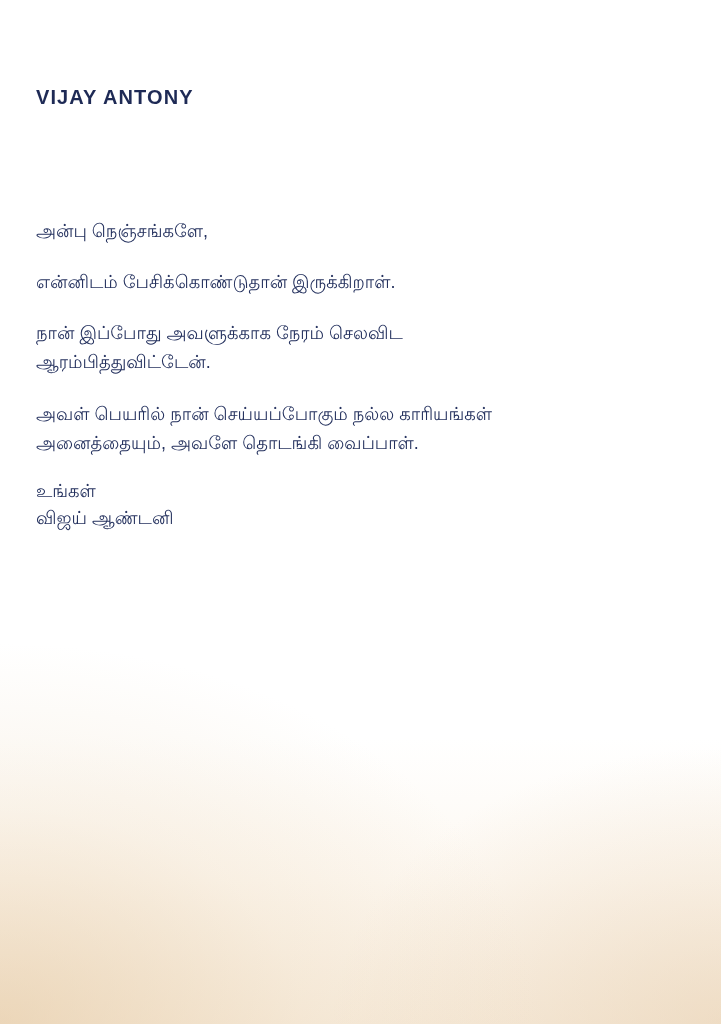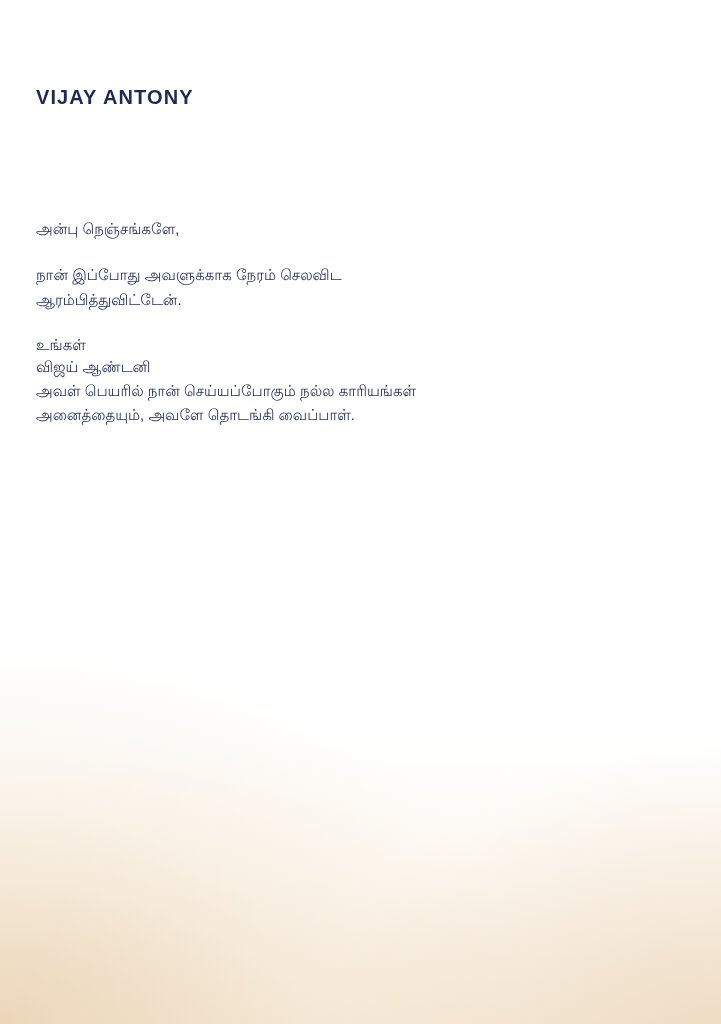--- a/index.html
+++ b/index.html
@@ -40,21 +40,21 @@
     letter-spacing: 1.1px;
     margin: 10px 0 0 6px;
   }
   .body-block {
     margin-top: 108px;
     margin-left: 6px;
     color: #23305c;
   }
   .para {
     font-family: "Liberation Sans", sans-serif;
-    font-size: 15px;
+    font-size: 18px;
     line-height: 1.62;
     color: #24315e;
     margin: 0 0 22px 0;
     white-space: pre-line;
   }
   .para.tight {
     margin-bottom: 20px;
   }
   .para.sign {
     margin-bottom: 0;
@@ -64,22 +64,23 @@
 </head>
 <body>
 
 <div class="page">
   <div class="letter">
 
     <div class="brand">VIJAY ANTONY</div>
 
     <div class="body-block">
       <p class="para">அன்பு நெஞ்சங்களே,</p>
+      <p class="para">என்னிடம் பேசிக்கொண்டுதான் இருக்கிறாள்.</p>
       <p class="para">நான் இப்போது அவளுக்காக நேரம் செலவிட
 ஆரம்பித்துவிட்டேன்.</p>
+      <p class="para tight">அவள் பெயரில் நான் செய்யப்போகும் நல்ல காரியங்கள்
+அனைத்தையும், அவளே தொடங்கி வைப்பாள்.</p>
       <p class="para sign">உங்கள்
 விஜய் ஆண்டனி</p>
-      <p class="para tight">அவள் பெயரில் நான் செய்யப்போகும் நல்ல காரியங்கள்
-அனைத்தையும், அவளே தொடங்கி வைப்பாள்.</p>
     </div>
 
   </div>
 </div>
 
 </body></html>

